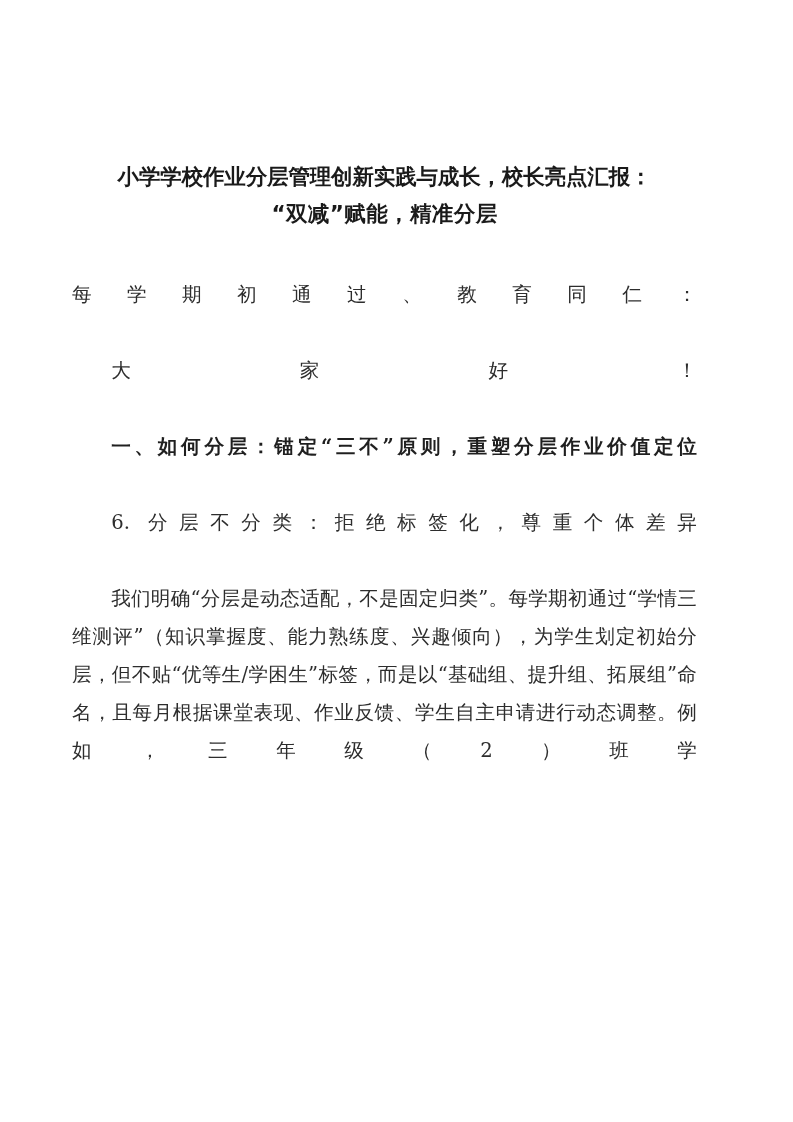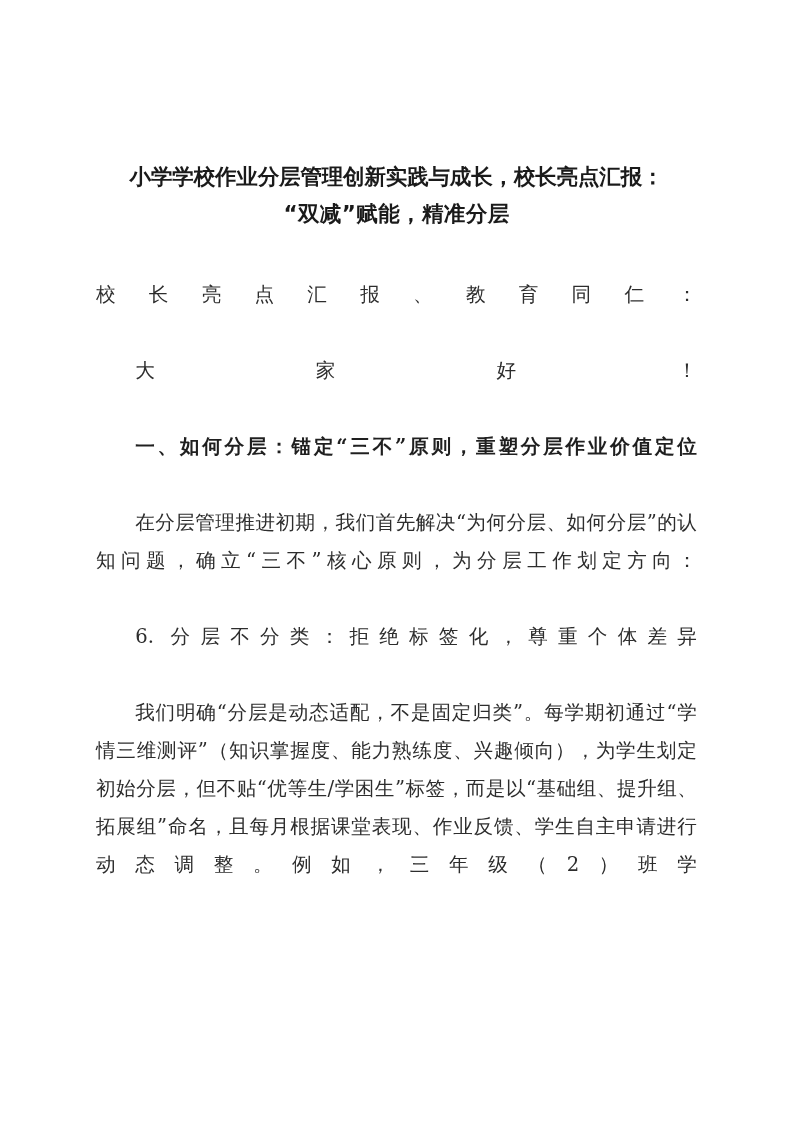--- a/index.html
+++ b/index.html
@@ -15,21 +15,21 @@
     font-family: "DejaVu Serif", "Liberation Serif", serif;
     -webkit-font-smoothing: antialiased;
   }
 
   .page {
     position: relative;
     box-sizing: border-box;
     width: 793px;
     height: 1122px;
     background: #ffffff;
-    padding: 158px 96px 0 96px;
+    padding: 158px 96px 0 72px;
   }
 
   .doc-title {
     font-family: "DejaVu Sans", "Liberation Sans", sans-serif;
     font-weight: 700;
     font-size: 21.5px;
     line-height: 37px;
     color: #1a1a1a;
     text-align: center;
     letter-spacing: 0.1px;
@@ -81,21 +81,20 @@
 <body>
 
 <div class="page">
 
   <h1 class="doc-title">
     <span class="title-line-1">小学学校作业分层管理创新实践与成长，校长亮点汇报：</span>
     <span class="title-line-2">“双减”赋能，精准分层</span>
   </h1>
 
   <div class="body-block">
-    <p class="para no-indent">校长亮点汇报、教育同仁：</p>
+    <p class="para no-indent">每学期初通过、教育同仁：</p>
     <p class="para">大家好！</p>
     <p class="para heading">一、如何分层：锚定“三不”原则，重塑分层作业价值定位</p>
-    <p class="para">在分层管理推进初期，我们首先解决“为何分层、如何分层”的认知问题，确立“三不”核心原则，为分层工作划定方向：</p>
     <p class="para">6. 分层不分类：拒绝标签化，尊重个体差异</p>
     <p class="para">我们明确“分层是动态适配，不是固定归类”。每学期初通过“学情三维测评”（知识掌握度、能力熟练度、兴趣倾向），为学生划定初始分层，但不贴“优等生/学困生”标签，而是以“基础组、提升组、拓展组”命名，且每月根据课堂表现、作业反馈、学生自主申请进行动态调整。例如，三年级（2）班学</p>
   </div>
 
 </div>
 
 </body></html>

